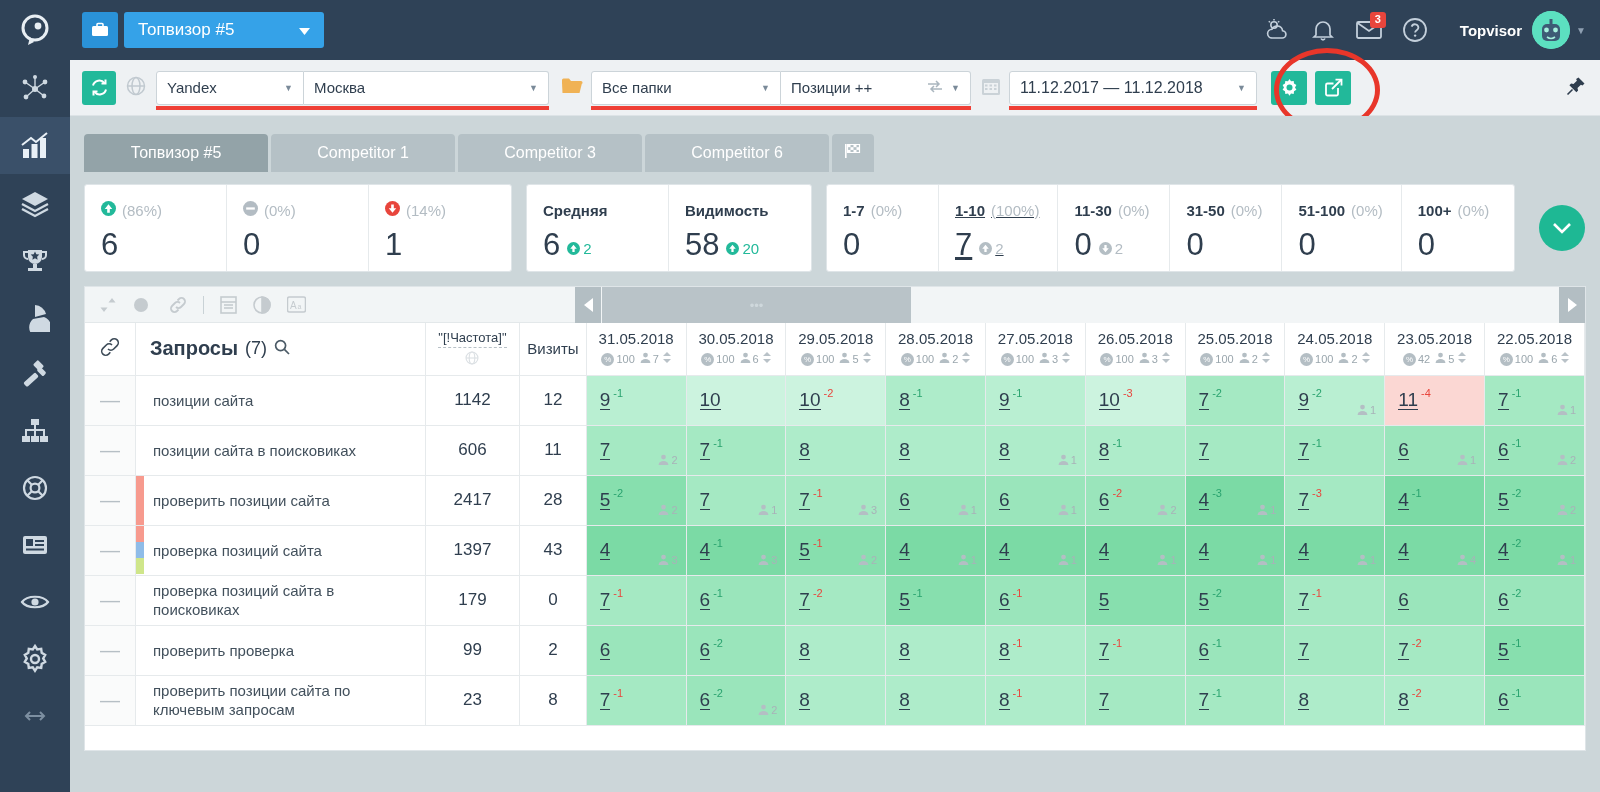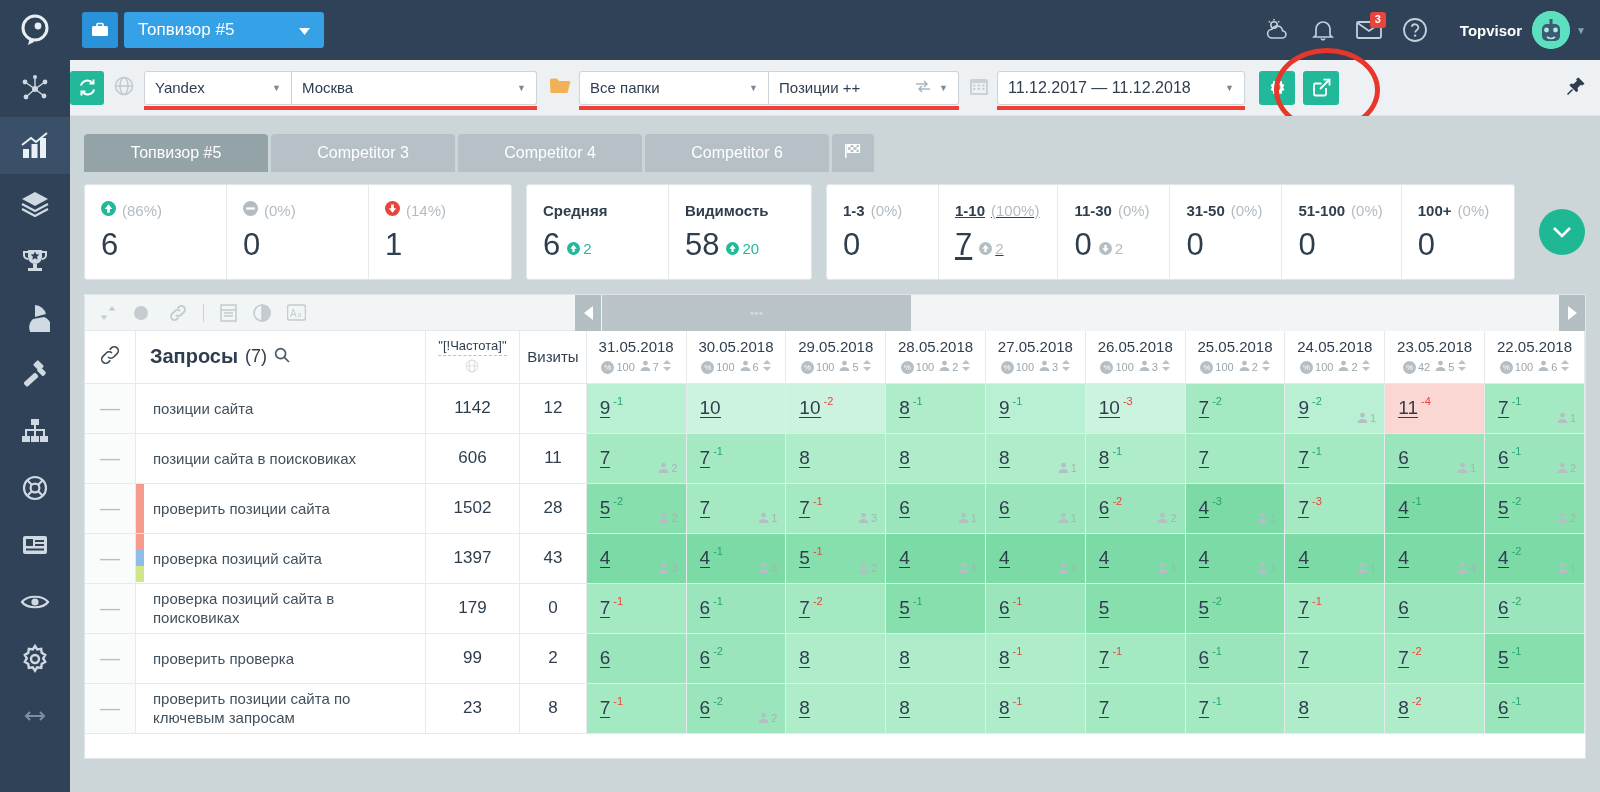--- a/index.html
+++ b/index.html
@@ -56,21 +56,21 @@
   .avatar {
     width: 38px; height: 38px; border-radius: 50%; margin-left: 10px;
     background: #5ce0c0; display: flex; align-items: center; justify-content: center; overflow: hidden;
     cursor: pointer;
   }
   .avatar-caret { color: #8fa0b2; font-size: 10px; margin-left: 6px; }
 
   
   .filterbar {
     position: absolute; left: 70px; top: 60px; width: 1530px; height: 56px;
-    background: #eef1f3; display: flex; align-items: center; 
+    background: #eef1f3; display: flex; align-items: center; padding-left: 12px;
     border-bottom: 1px solid #dde3e6;
   }
   .refresh-btn {
     width: 34px; height: 34px; border-radius: 3px; background: #22b99a;
     display: flex; align-items: center; justify-content: center; cursor: pointer;
   }
   .globe-icon { margin: 0 10px; opacity: .45; }
   .sel-group { display: flex; position: relative; }
   .sel {
     height: 34px; background: #fff; border: 1px solid #ccd4d9;
@@ -103,21 +103,21 @@
     border-radius: 4px 4px 0 0; cursor: pointer;
   }
   .tab.active { background: #93a3a8; }
   .tab.flag { min-width: 42px; }
 
   
   .stats { display: flex; align-items: stretch; padding: 12px 14px 0 14px; gap: 14px; position: relative; }
   .stat-card {
     background: #fff; border: 1px solid #dfe5e8; border-radius: 3px; display: flex;
   }
-  .stat-cell { padding: 14px 18px 16px 16px; min-width: 142px; border-right: 1px solid #e6eaec; }
+  .stat-cell { padding: 14px 18px 8px 16px; min-width: 142px; border-right: 1px solid #e6eaec; }
   .stat-cell:last-child { border-right: none; }
   .stat-top { font-size: 15px; display: flex; align-items: center; gap: 6px; height: 22px; }
   .stat-top .muted { color: #b3bcc3; }
   .stat-top .lbl { font-weight: bold; color: #2f3e4e; }
   .stat-num { font-size: 31px; color: #2f3e4e; margin-top: 6px; display: flex; align-items: baseline; gap: 7px; }
   .stat-num .sub { font-size: 15px; color: #22b99a; display: flex; align-items: center; gap: 3px; }
   .stat-num .sub.grey { color: #b3bcc3; }
   .fab {
     width: 46px; height: 46px; border-radius: 50%; background: #1eb894;
     display: flex; align-items: center; justify-content: center; align-self: center;
@@ -477,24 +477,24 @@
 
   <div class="redcircle"></div>
 
   <div class="content">
 
     <div class="tabs" id="tabs">
         <div class="tab active">
           <span>Топвизор #5</span>
         </div>
         <div class="tab">
-          <span>Competitor 3</span>
+          <span>Competitor 1</span>
         </div>
         <div class="tab">
-          <span>Competitor 4</span>
+          <span>Competitor 3</span>
         </div>
         <div class="tab">
           <span>Competitor 6</span>
         </div>
         <div class="tab flag">
           <span><svg width="18" height="16" viewBox="0 0 18 16" fill="#fff">
               <rect x="1" y="1" width="1.6" height="14"></rect>
               <path d="M3.5 1.5 h12 v8 h-12z" fill="none" stroke="#fff" stroke-width="1.2"></path>
               <rect x="3.5" y="1.5" width="3" height="2.7"></rect>
               <rect x="9.5" y="1.5" width="3" height="2.7"></rect>
@@ -561,21 +561,21 @@
               <span class="sub"><svg width="13" height="13" viewBox="0 0 16 16">
                   <circle cx="8" cy="8" r="8" fill="#22b99a"></circle>
                   <path d="M8 3.4 L12 8.4 H9.4 V12.4 H6.6 V8.4 H4 Z" fill="#fff"></path>
                 </svg>20</span>
             </div>
           </div>
         </div>
       <div class="stat-card" id="stat-group-3">
           <div class="stat-cell" style="min-width: 112px;">
             <div class="stat-top">
-              <span class="lbl">1-3</span>
+              <span class="lbl">1-7</span>
               <span class="muted">(0%)</span>
             </div>
             <div class="stat-num">
               <span>0</span>
             </div>
           </div>
           <div class="stat-cell" style="min-width: 112px; text-decoration: underline;">
             <div class="stat-top">
               <span class="lbl">1-10</span>
               <span class="muted">(100%)</span>
@@ -1082,21 +1082,21 @@
                     <span>2</span>
                   </span>
                 </div>
               </td>
             </tr>
             <tr>
               <td class="cell-handle">—</td>
               <td class="cell-query"><span class="tagbar">
                   <span style="flex:1;background:#f79a8e"></span>
                 </span><span>проверить позиции сайта</span></td>
-              <td class="cell-num">1502</td>
+              <td class="cell-num">2417</td>
               <td class="cell-num">28</td>
               <td class="pos" style="background: rgb(135, 223, 174);">
                 <div class="pos-inner">
                   <span class="pos-v">5</span>
                   <span class="pos-d up">-2</span>
                   <span class="pos-users">
                     <svg width="11" height="11" viewBox="0 0 12 12" fill="#b4bec4">
                       <circle cx="6" cy="3.4" r="2.6"></circle>
                       <path d="M0.6 12 a5.4 4.4 0 0 1 10.8 0 Z"></path>
                     </svg>

